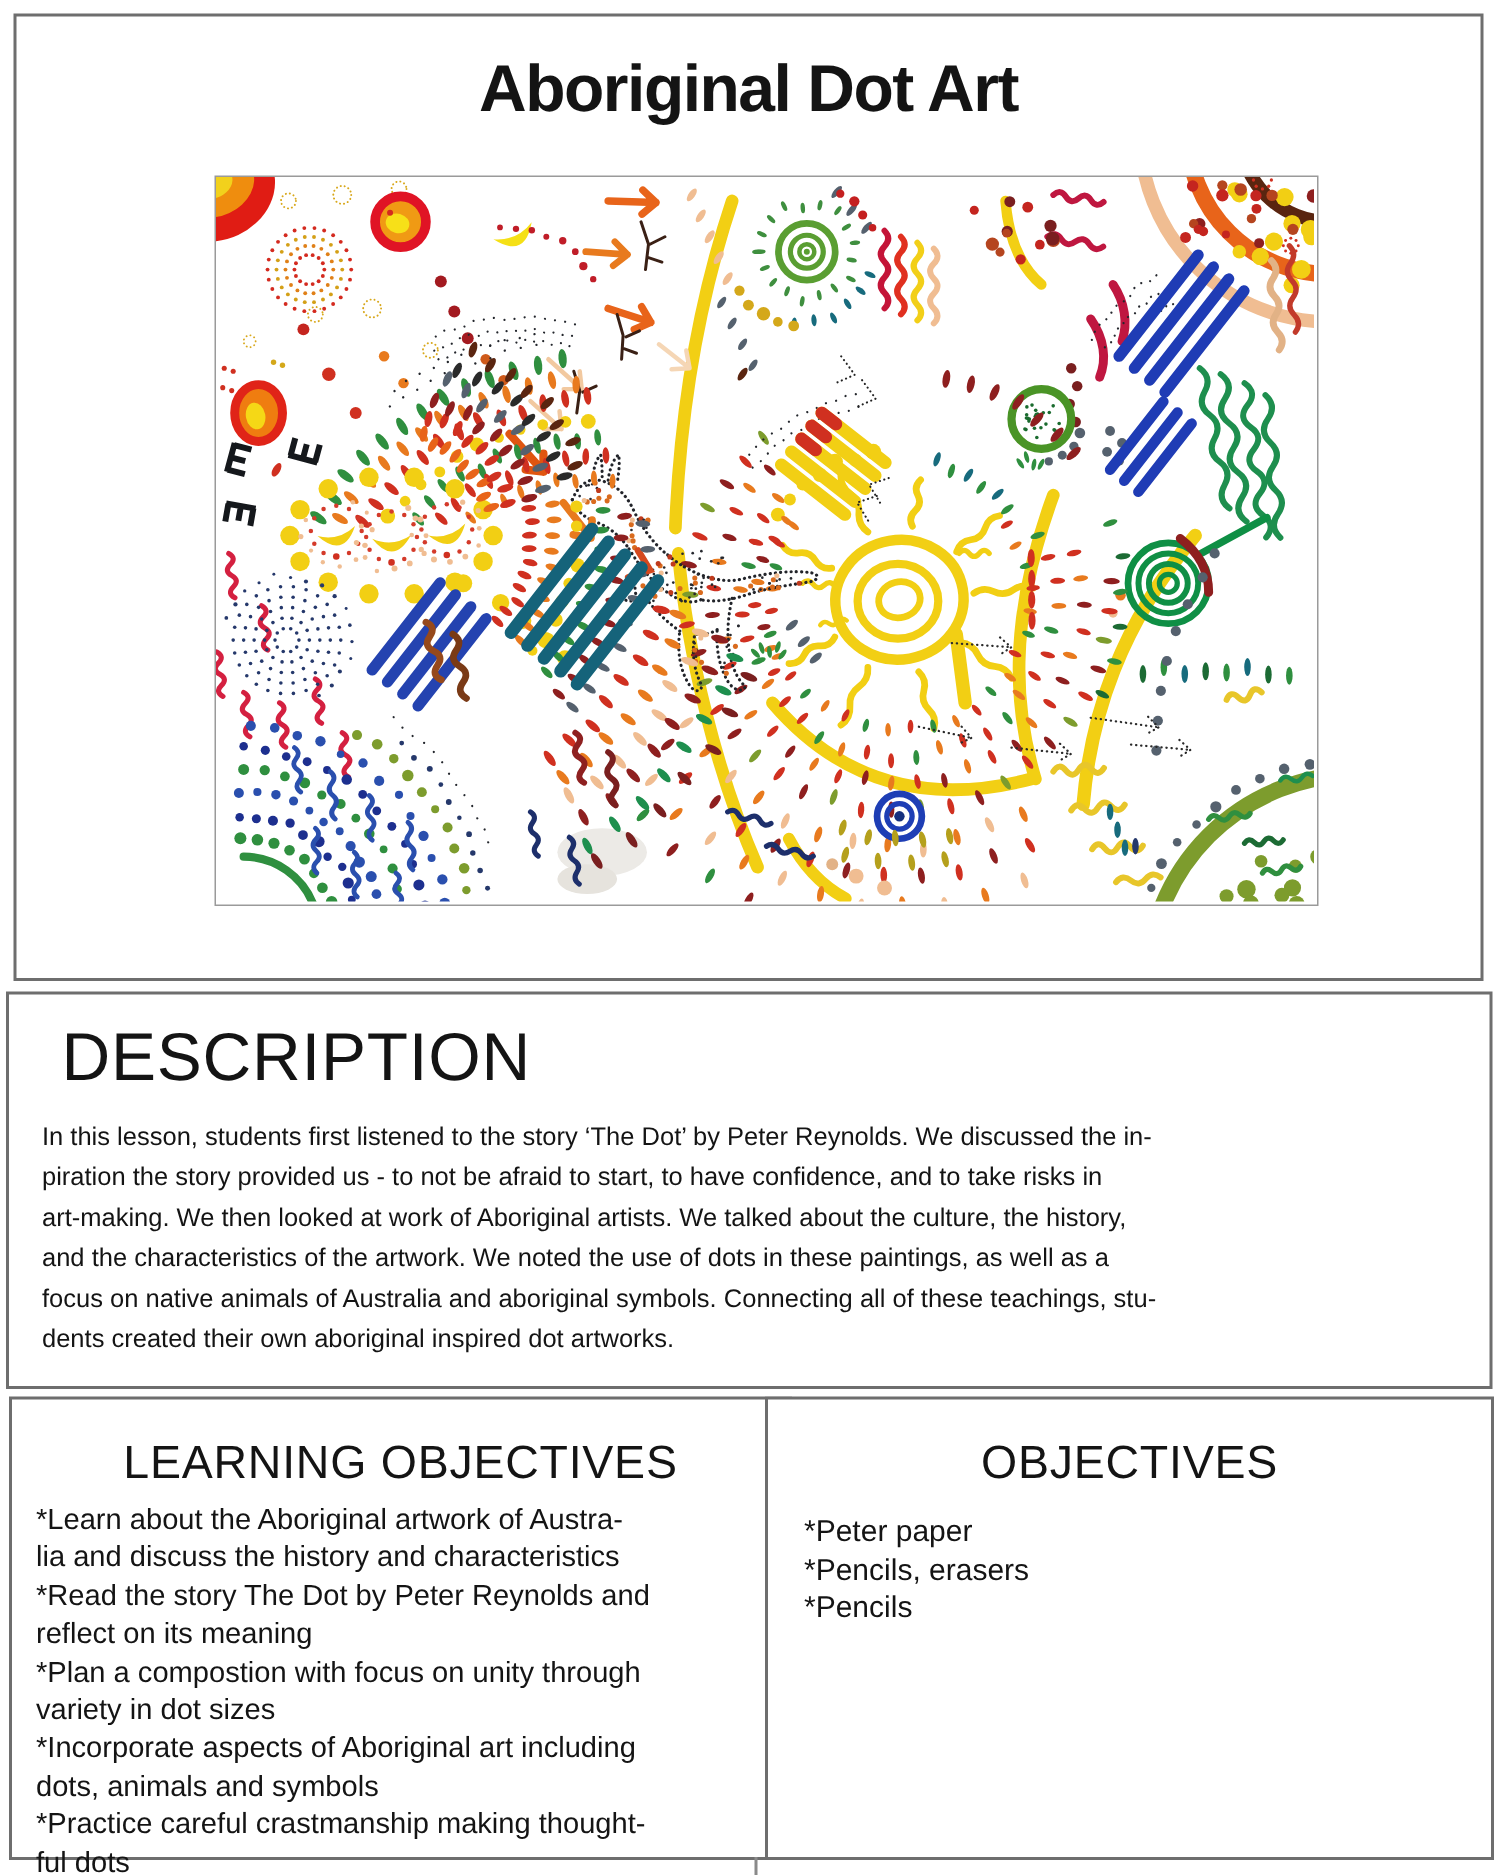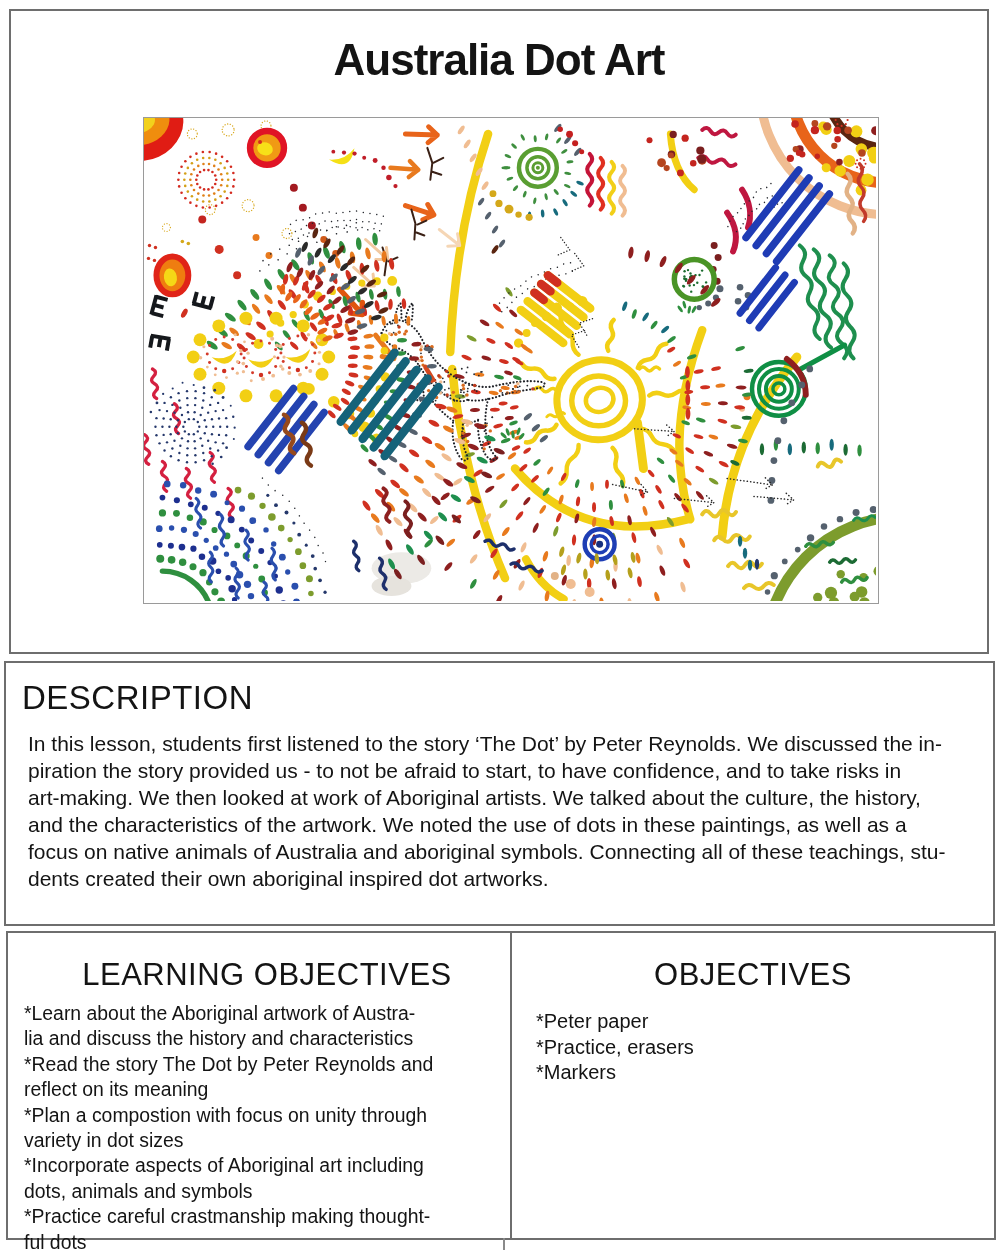--- a/index.html
+++ b/index.html
@@ -3,35 +3,35 @@
 <meta charset="utf-8">
 <style>
   html,body{margin:0;padding:0;background:#fff}
   body{width:1000px;height:1250px;position:relative;font-family:"Liberation Sans",sans-serif;color:#141414;overflow:hidden}
   .box{position:absolute;border:2px solid #6e6e6e;background:#fff;box-sizing:border-box}
   #boxA{left:9px;top:9px;width:980px;height:645px}
   #page-title{text-align:center;margin-top:24px;font-size:44px;font-weight:bold;letter-spacing:-1px}
   #artframe{position:absolute;left:132px;top:106px;width:734px;height:485px;border:1px solid #9a9a9a;background:#fff}
   #dot-art{display:block}
   #boxB{left:4px;top:661px;width:991px;height:265px}
-  .head{margin:16px 0 0 16px;font-size:33px;font-weight:normal;letter-spacing:0.5px}
+  .head{margin:16px 0 0 35px;font-size:45px;font-weight:normal;letter-spacing:0.5px}
   .lines{white-space:pre}
-  #desc-text{margin:13px 14px 0 22px;font-size:21px;line-height:27px}
+  #desc-text{margin:13px 14px 0 22px;font-size:17px;line-height:27px}
   #boxC{left:6px;top:931px;width:522px;height:309px}
   #boxD{left:510px;top:931px;width:486px;height:309px}
   .colhead{text-align:center;margin-top:24px;font-size:31px;letter-spacing:0.5px}
   #objectives{margin:8px 6px 0 16px;font-size:19.4px;line-height:25.4px}
   #materials{margin:16px 0 0 24px;font-size:20px;line-height:25.5px}
   #tail-line{position:absolute;left:503px;top:1238px;width:2px;height:12px;background:#8a8a8a}
 </style>
 </head>
 <body>
 
 <div class="box" id="boxA">
-  <div id="page-title">Australia Dot Art</div>
+  <div id="page-title">Aboriginal Dot Art</div>
   <div id="artframe">
     <svg id="dot-art" viewBox="0 0 734 485" width="732" height="483" xmlns="http://www.w3.org/2000/svg">
         <ellipse cx="258" cy="452" rx="30" ry="16" fill="#eceae6"></ellipse>
         <ellipse cx="248" cy="470" rx="20" ry="10" fill="#e6e3dd"></ellipse>
         <path d="M345 16 C322 85 310 160 307 235" fill="none" stroke="#f2cf14" stroke-width="8.5" stroke-linecap="round"></path>
         <path d="M309 252 C315 320 335 400 362 462" fill="none" stroke="#f2cf14" stroke-width="8.5" stroke-linecap="round"></path>
         <path d="M372 352 C420 408 480 420 545 403" fill="none" stroke="#f2cf14" stroke-width="8.5" stroke-linecap="round"></path>
         <path d="M560 213 C528 300 535 360 548 403" fill="none" stroke="#f2cf14" stroke-width="8.5" stroke-linecap="round"></path>
         <path d="M528 16 C530 42 538 60 552 72" fill="none" stroke="#f2cf14" stroke-width="7" stroke-linecap="round"></path>
         <path d="M655 240 C605 300 585 360 580 420" fill="none" stroke="#f2cf14" stroke-width="9" stroke-linecap="round"></path>
@@ -1511,18 +1511,18 @@
 *Incorporate aspects of Aboriginal art including
 dots, animals and symbols
 *Practice careful crastmanship making thought-
 ful dots</div>
 </div>
 
 <div class="box" id="boxD">
   <div class="colhead">OBJECTIVES</div>
   <div id="materials">
     <div>*Peter paper</div>
-    <div>*Practice, erasers</div>
-    <div>*Markers</div>
+    <div>*Pencils, erasers</div>
+    <div>*Pencils</div>
   </div>
 </div>
 
 <div id="tail-line"></div>
 
 </body></html>

